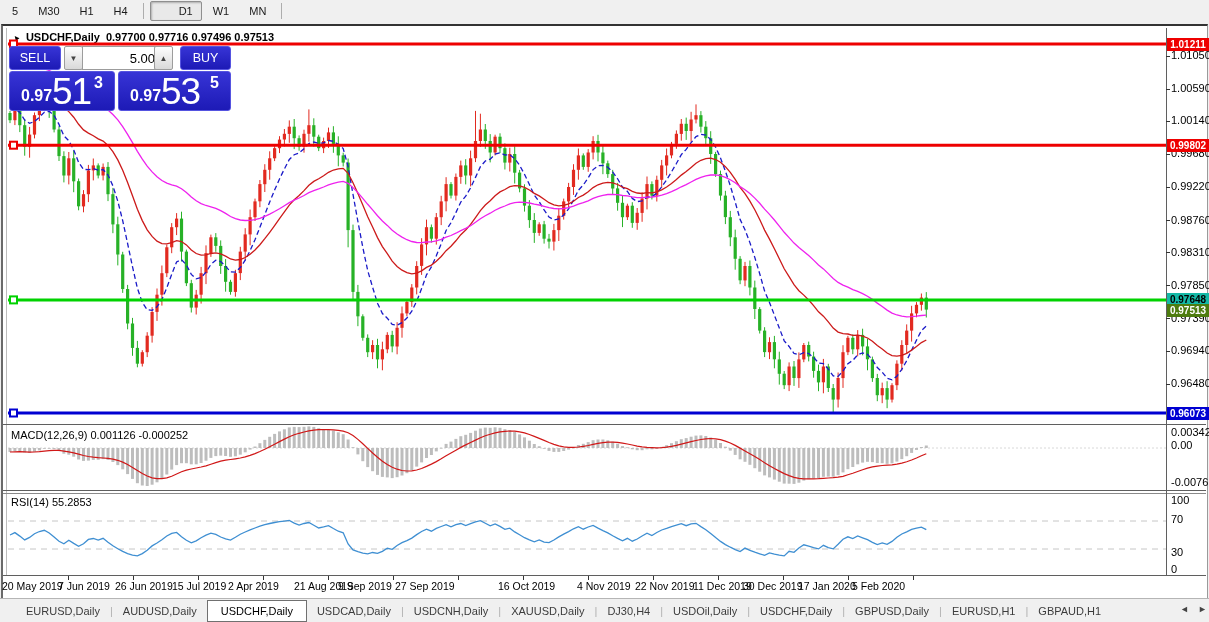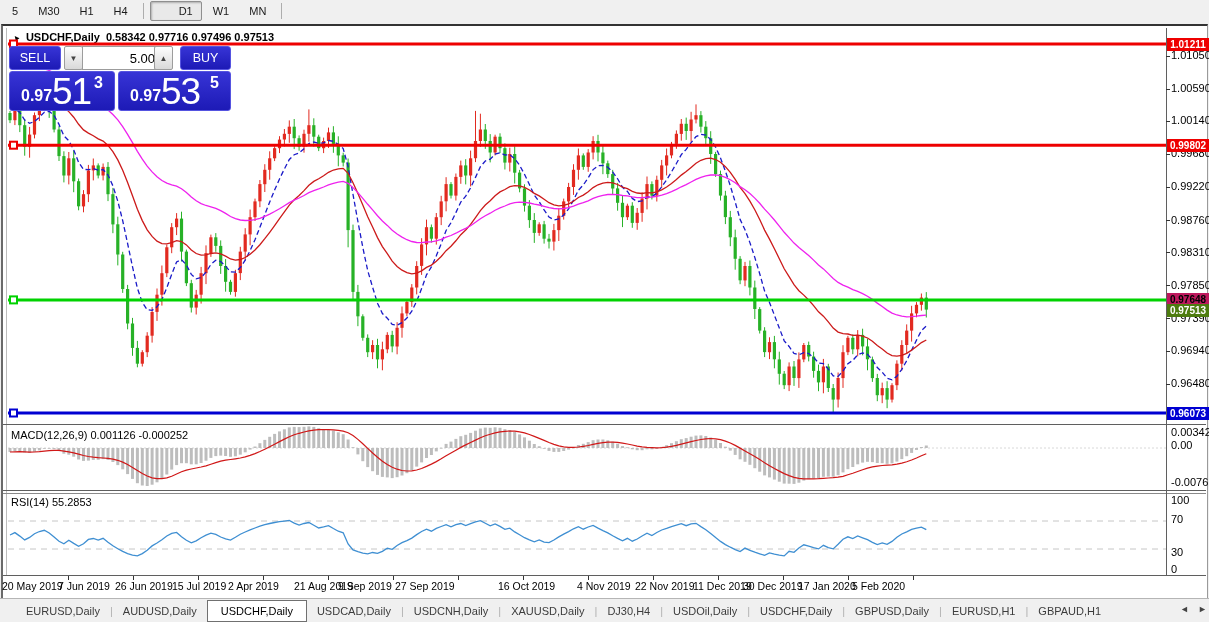--- a/index.html
+++ b/index.html
@@ -66,21 +66,21 @@
       <div class="tfbtn">MN</div>
       <div class="tfsep"></div>
     </div>
 
   <div id="chart-frame"></div>
   <div id="left-inner-line"></div>
 
   <div id="chart-title">
     <span class="tri">▲</span>
     <span>USDCHF,Daily</span>
-    <span>0.58342 0.97716 0.97496 0.97513</span>
+    <span>0.97700 0.97716 0.97496 0.97513</span>
   </div>
 
   <svg id="price-plot" class="pane" style="top:28px" width="1158" height="396">
       <line x1="2" y1="83.0" x2="2" y2="95.1" stroke="#27b127" stroke-width="1"></line>
       <rect x="0.4" y="85.0" width="3.2" height="7.2" fill="#27b127"></rect>
       <line x1="6.9" y1="76.6" x2="6.9" y2="97.1" stroke="#e22a20" stroke-width="1"></line>
       <rect x="5.3" y="80.0" width="3.2" height="12.2" fill="#e22a20"></rect>
       <line x1="11.8" y1="75.2" x2="11.8" y2="104.1" stroke="#27b127" stroke-width="1"></line>
       <rect x="10.2" y="80.0" width="3.2" height="17.2" fill="#27b127"></rect>
       <line x1="16.700000000000003" y1="91.0" x2="16.700000000000003" y2="127.7" stroke="#27b127" stroke-width="1"></line>
@@ -708,21 +708,21 @@
       <div class="ptick" style="top: 278.887px;">0.97850</div>
       <div class="tmark" style="top: 285.387px;"></div>
       <div class="ptick" style="top: 311.924px;">0.97390</div>
       <div class="tmark" style="top: 318.424px;"></div>
       <div class="ptick" style="top: 344.243px;">0.96940</div>
       <div class="tmark" style="top: 350.743px;"></div>
       <div class="ptick" style="top: 377.28px;">0.96480</div>
       <div class="tmark" style="top: 383.78px;"></div>
       <div class="badge" style="top: 37.5px; background: rgb(238, 0, 0); color: rgb(255, 255, 255);">1.01211</div>
       <div class="badge" style="top: 138.694px; background: rgb(238, 0, 0); color: rgb(255, 255, 255);">0.99802</div>
-      <div class="badge" style="top: 293.395px; background: #be185d; color: rgb(0, 0, 0);">0.97648</div>
+      <div class="badge" style="top: 293.395px; background: #14b8a6; color: rgb(0, 0, 0);">0.97648</div>
       <div class="badge" style="top: 406.511px; background: rgb(0, 0, 210); color: rgb(255, 255, 255);">0.96073</div>
       <div class="badge" style="top: 304.09px; background: #4d7c0f; color: rgb(255, 255, 255);">0.97513</div>
       <div class="itick" style="top: 426px;">0.003428</div>
       <div class="itick" style="top: 439px;">0.00</div>
       <div class="itick" style="top: 476px;">-0.007615</div>
       <div class="itick" style="top: 494px;">100</div>
       <div class="itick" style="top: 513px;">70</div>
       <div class="itick" style="top: 546px;">30</div>
       <div class="itick" style="top: 563px;">0</div>
     </div>

